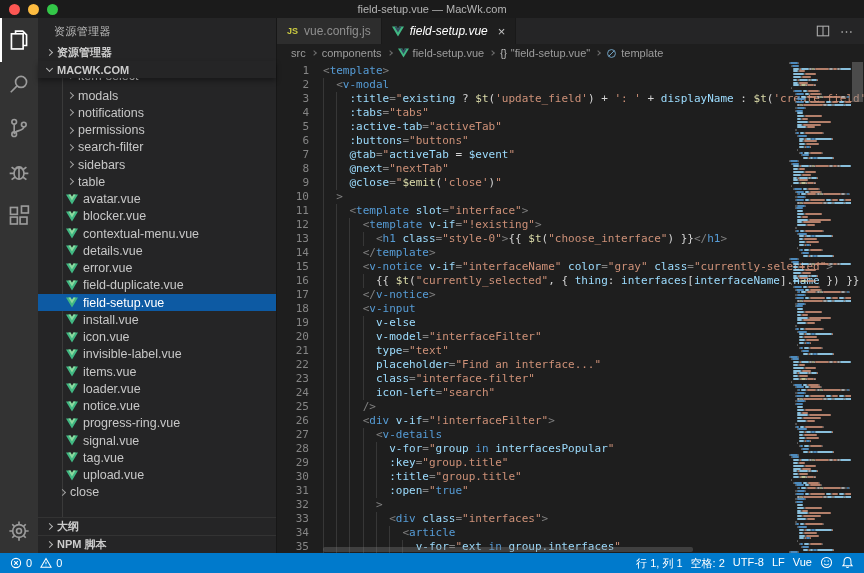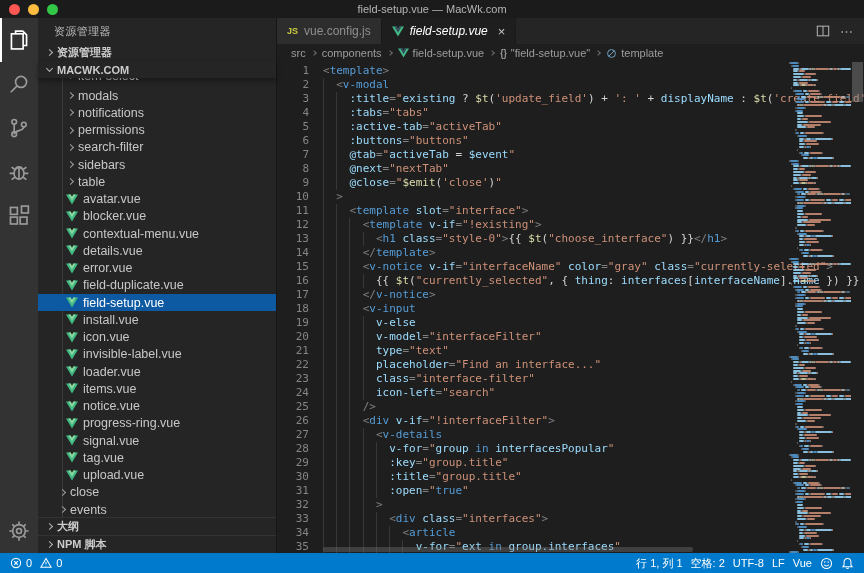--- a/index.html
+++ b/index.html
@@ -78,21 +78,21 @@
   .mm-line { height:2.8px; white-space:nowrap; overflow:hidden; }
   .mm-seg { display:inline-block; height:2px; vertical-align:top; border-radius:1px; }
   .vscroll { position:absolute; top:0; right:0; width:13px; bottom:0; }
   .vthumb { position:absolute; top:0; left:1px; width:11px; height:40px; background:rgba(130,130,130,.45); }
   .hthumb { position:absolute; bottom:1px; left:46px; width:370px; height:5px; background:rgba(130,130,130,.35); border-radius:2px; }
 
   
   .statusbar { flex:0 0 20px; background:#007acc; color:#ffffff; display:flex; align-items:center; font-size:11px; padding:0 10px; }
   .sb-left { display:flex; align-items:center; gap:4px; cursor:pointer; }
   .sb-left svg { width:12px; height:12px; }
-  .sb-right { margin-left:auto; display:flex; align-items:center; gap:8px; }
+  .sb-right { margin-left:auto; display:flex; align-items:flex-start; gap:8px; }
   .sb-cell { cursor:pointer; }
   .sb-ico svg { width:13px; height:13px; display:block; }
   svg .st { fill:none; stroke:currentColor; stroke-width:1.2; }
 </style>
 </head>
 <body>
 
 <div class="window">
 
   <div class="titlebar">
@@ -261,28 +261,28 @@
               <path fill="#41b883" d="M14.8 0L12 4.8 9.2 0H0l12 20L24 0z"></path>
               <path fill="#8dd99f" d="M14.8 0L12 4.8 9.2 0H4.8L12 12 19.2 0z"></path>
             </svg>
             <span>invisible-label.vue</span>
           </div>
           <div class="trow l2">
             <svg class="vueicon" viewBox="0 0 24 20">
               <path fill="#41b883" d="M14.8 0L12 4.8 9.2 0H0l12 20L24 0z"></path>
               <path fill="#8dd99f" d="M14.8 0L12 4.8 9.2 0H4.8L12 12 19.2 0z"></path>
             </svg>
+            <span>items.vue</span>
+          </div>
+          <div class="trow l2">
+            <svg class="vueicon" viewBox="0 0 24 20">
+              <path fill="#41b883" d="M14.8 0L12 4.8 9.2 0H0l12 20L24 0z"></path>
+              <path fill="#8dd99f" d="M14.8 0L12 4.8 9.2 0H4.8L12 12 19.2 0z"></path>
+            </svg>
             <span>loader.vue</span>
-          </div>
-          <div class="trow l2">
-            <svg class="vueicon" viewBox="0 0 24 20">
-              <path fill="#41b883" d="M14.8 0L12 4.8 9.2 0H0l12 20L24 0z"></path>
-              <path fill="#8dd99f" d="M14.8 0L12 4.8 9.2 0H4.8L12 12 19.2 0z"></path>
-            </svg>
-            <span>items.vue</span>
           </div>
           <div class="trow l2">
             <svg class="vueicon" viewBox="0 0 24 20">
               <path fill="#41b883" d="M14.8 0L12 4.8 9.2 0H0l12 20L24 0z"></path>
               <path fill="#8dd99f" d="M14.8 0L12 4.8 9.2 0H4.8L12 12 19.2 0z"></path>
             </svg>
             <span>notice.vue</span>
           </div>
           <div class="trow l2">
             <svg class="vueicon" viewBox="0 0 24 20">
@@ -308,24 +308,20 @@
           <div class="trow l2">
             <svg class="vueicon" viewBox="0 0 24 20">
               <path fill="#41b883" d="M14.8 0L12 4.8 9.2 0H0l12 20L24 0z"></path>
               <path fill="#8dd99f" d="M14.8 0L12 4.8 9.2 0H4.8L12 12 19.2 0z"></path>
             </svg>
             <span>upload.vue</span>
           </div>
           <div class="trow l1">
             <span class="chev right"></span>
             <span>close</span>
-          </div>
-          <div class="trow l1">
-            <span class="chev right"></span>
-            <span>events</span>
           </div>
         </div>
       <div class="sb-section footer">
         <span class="chev right"></span>
         <span>大纲</span>
       </div>
       <div class="sb-section footer">
         <span class="chev right"></span>
         <span>NPM 脚本</span>
       </div>

